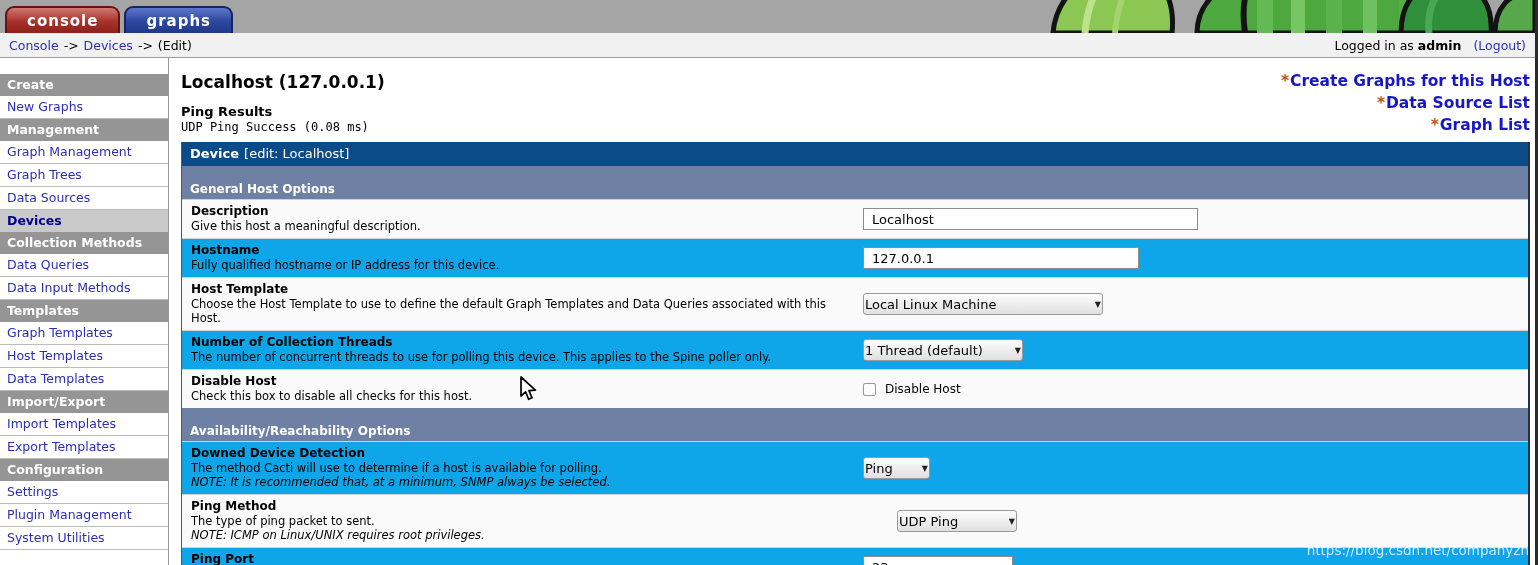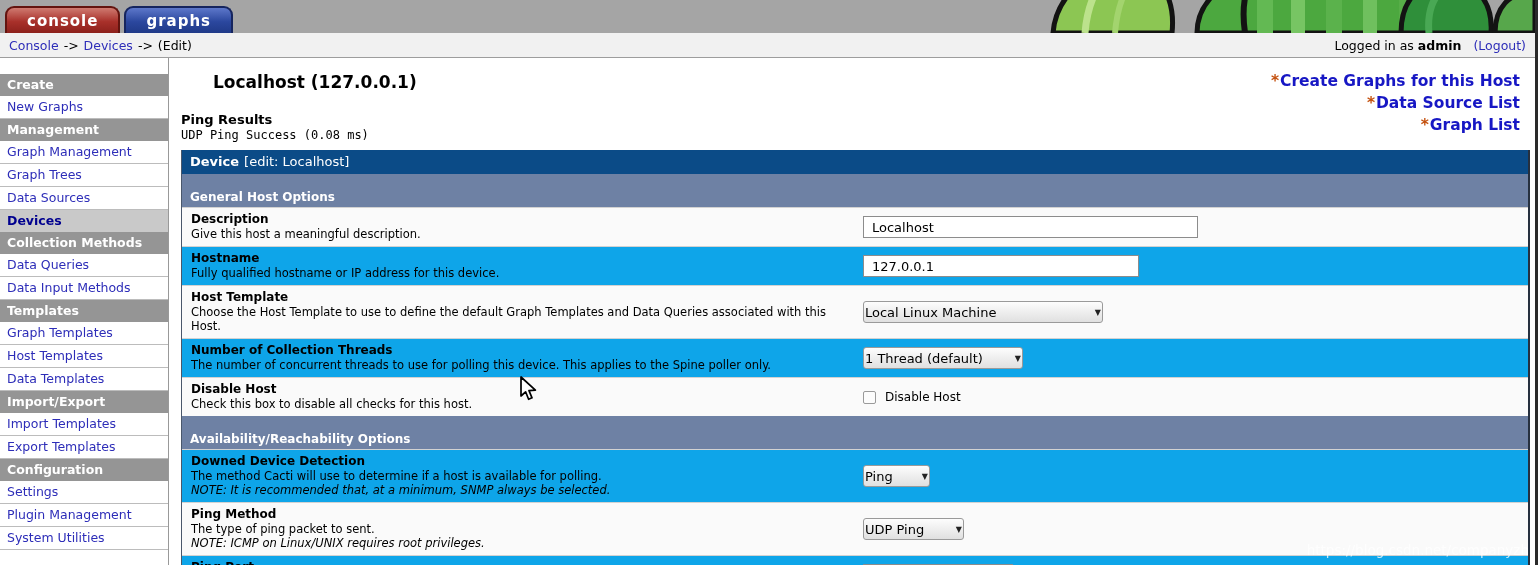--- a/index.html
+++ b/index.html
@@ -32,25 +32,25 @@
   .content { display:flex; height:507px; background:#fff; }
 
   
   .sidebar { width:169px; flex:0 0 169px; border-right:1px solid #999; padding-top:16px; overflow:hidden; }
   .sb-header { background:#959595; color:#fff; font-weight:bold; font-size:12.5px; padding:3px 7px 4px; }
   .sb-link { color:#2d2db8; font-size:12.5px; padding:3px 7px 4px; border-bottom:1px solid #bcbcbc; cursor:pointer; }
   .sb-selected { background:#c9c9c9; color:#00008f; font-weight:bold; font-size:12.5px; padding:3px 7px 4px; }
 
   
   .main { flex:1; padding:14px 5px 0 12px; position:relative; }
-  .page-title { font-size:17px; font-weight:bold;margin-left:32px; }
-  .actions { position:absolute; top:12px; right:15px; text-align:right; line-height:21px; }
+  .page-title { font-size:17px; font-weight:bold; }
+  .actions { position:absolute; top:12px; right:5px; text-align:right; line-height:21px; }
   .action-link { color:#1717c4; font-weight:bold; font-size:15.5px; }
   .star { color:#c4500d; font-weight:bold; font-size:15.5px; margin-right:1px; }
-  .ping { margin-top:20px; }
+  .ping { margin-top:12px; }
   .ping-title { font-size:13px; font-weight:bold; }
   .ping-value { font-family:"DejaVu Sans Mono","Liberation Mono",monospace; font-size:12px; margin-top:1px; }
 
   
   .form-table { margin-top:8px; border-left:1px solid #4a576b; border-right:2px solid #26303f; }
   .device-bar { background:#0b4b87; color:#fff; font-size:13px; padding:4px 8px 5px; }
   .device-bar b { margin-right:5px; }
   .section-header { background:#6e81a4; color:#fff; font-weight:bold; font-size:12px; padding:16px 8px 3px; }
   .form-row { display:flex; align-items:center; border-top:1px solid #d2d2d2; }
   .row-main { background:#fafafa; }
@@ -222,21 +222,21 @@
                 </div>
               </div>
             </div>
             <div class="form-row row-main">
               <div class="cell-desc">
                 <div class="f-label">Ping Method</div>
                 <div class="f-help">The type of ping packet to sent.</div>
                 <div class="f-note">NOTE: ICMP on Linux/UNIX requires root privileges.</div>
               </div>
               <div class="cell-field">
-                <div class="sel" style="width: 101px;">
+                <div class="sel" style="width: 120px; margin-left: 34px;">
                   <span class="sel-val">UDP Ping</span>
                   <span class="sel-arrow">▼</span>
                 </div>
               </div>
             </div>
             <div class="form-row row-alt">
               <div class="cell-desc">
                 <div class="f-label">Ping Port</div>
                 <div class="f-help">TCP or UDP port to attempt connection.</div>
               </div>

